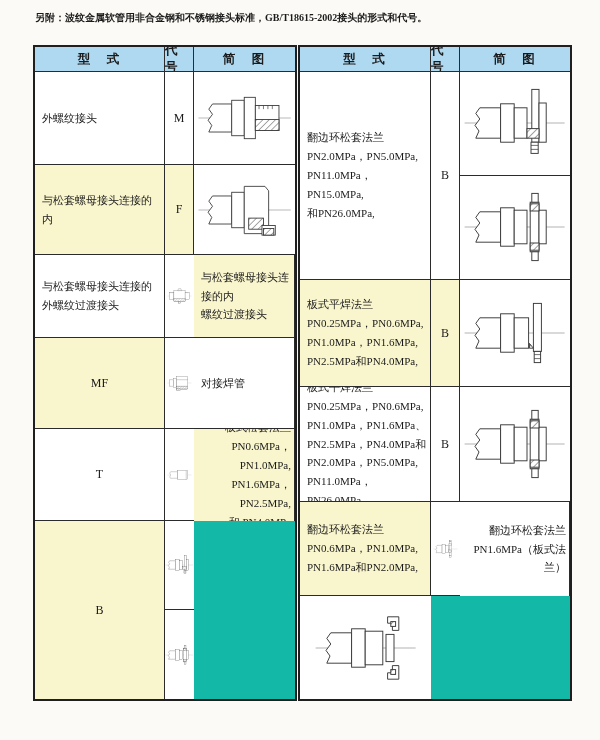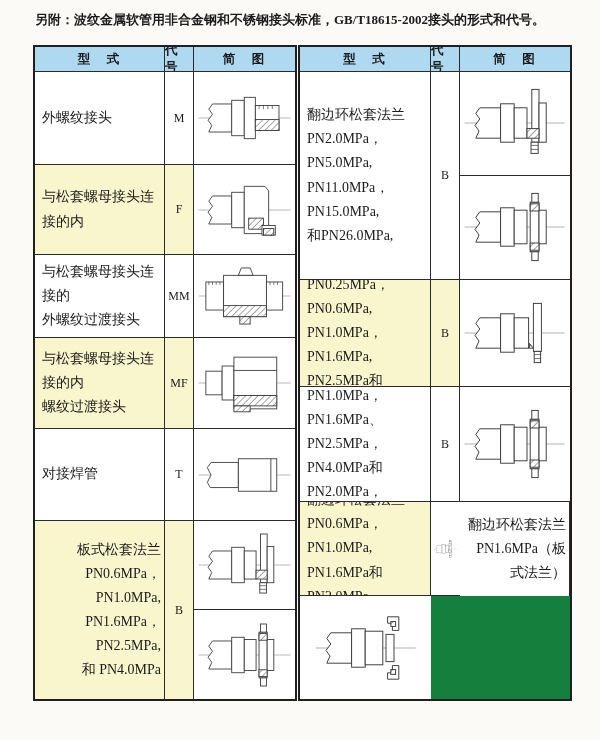--- a/index.html
+++ b/index.html
@@ -6,27 +6,27 @@
   body{
     width:600px;height:740px;
     background:#fbfaf6;
     font-family:"Liberation Serif","DejaVu Serif",serif;
     color:#1b1b1b;
     position:relative;
     overflow:hidden;
   }
   .title{
     position:absolute;left:35px;top:11px;width:550px;
-    font-size:13px;font-weight:bold;letter-spacing:0;
+    font-size:10px;font-weight:bold;letter-spacing:0;
     white-space:nowrap;overflow:hidden;
   }
   .tbl{
     position:absolute;top:45px;height:652px;
     border:2px solid #1f1f1f;
-    background:#15803d;
+    background:#14b8a6;
     display:grid;
     box-sizing:content-box;
   }
   .tbl-left{left:33px;width:260px;grid-template-columns:130px 29px 101px;
     grid-template-rows:25px 93px 90px 83px 91px 92px 178px;}
   .tbl-right{left:298px;width:270px;grid-template-columns:131px 29px 110px;
     grid-template-rows:25px 208px 107px 115px 94px 103px;}
   .cell{
     border-right:1px solid #2b2b2b;
     border-bottom:1px solid #2b2b2b;
@@ -37,21 +37,21 @@
   .cell.last-col{border-right:none;}
   .cell.last-row{border-bottom:none;text-align:right;}
   .hdr{
     background:#aed9f1;
     display:flex;align-items:center;justify-content:center;
     font-size:12.5px;font-weight:bold;letter-spacing:2px;
   }
   .c-type{
     display:flex;align-items:center;
     padding:4px 3px 4px 7px;
-    font-size:14px;line-height:1.72;
+    font-size:11px;line-height:1.72;
     white-space:pre-line;
   }
   .c-code{
     display:flex;align-items:center;justify-content:center;
     font-size:12px;
   }
   .c-diag{
     display:flex;align-items:center;justify-content:center;
     padding:2px;
   }
@@ -197,21 +197,20 @@
   <div class="cell c-type hl">与松套螺母接头连接的内</div>
   <div class="cell c-code hl">F</div>
   <div class="cell c-diag last-col">
     <svg class="diag" viewBox="0 0 130 90" width="96" height="80">
         <use href="#sym-f"></use>
       </svg>
   </div>
 
   <div class="cell c-type">与松套螺母接头连接的
 外螺纹过渡接头</div>
-  <div class="cell c-code">MM</div>
   <div class="cell c-diag last-col">
     <svg class="diag" viewBox="0 0 130 90" width="96" height="78">
         <use href="#sym-mm"></use>
       </svg>
   </div>
 
   <div class="cell c-type hl">与松套螺母接头连接的内
 螺纹过渡接头</div>
   <div class="cell c-code hl">MF</div>
   <div class="cell c-diag last-col">

